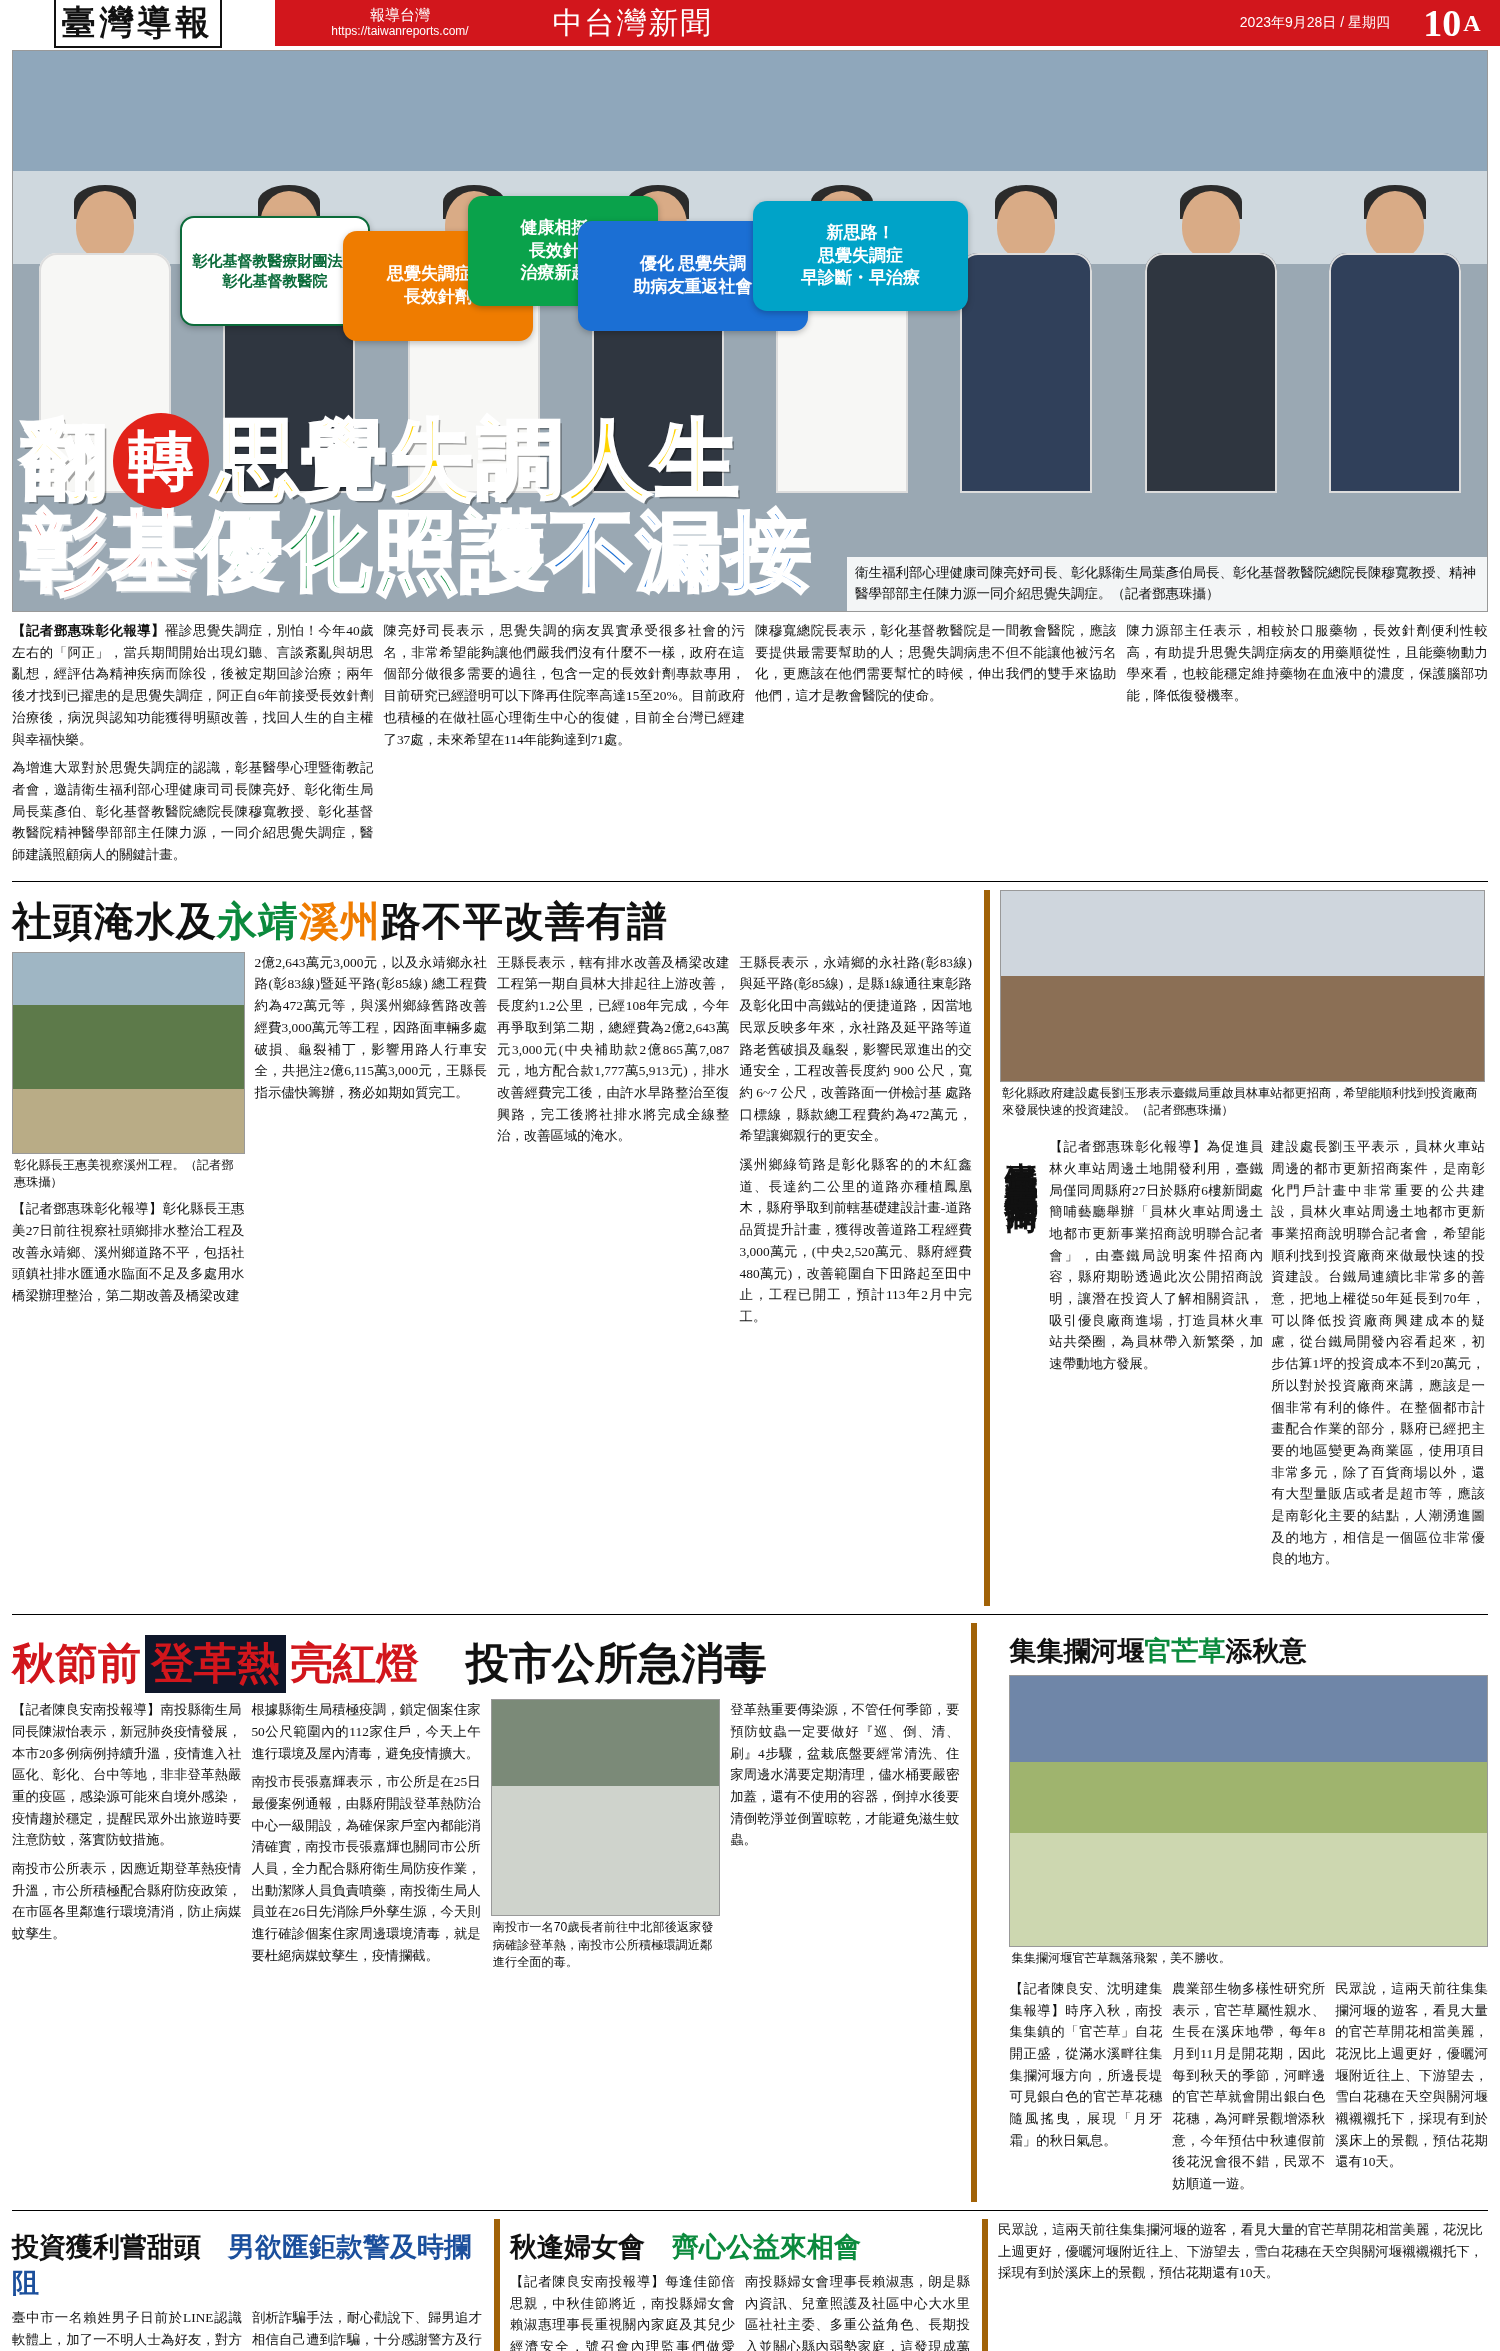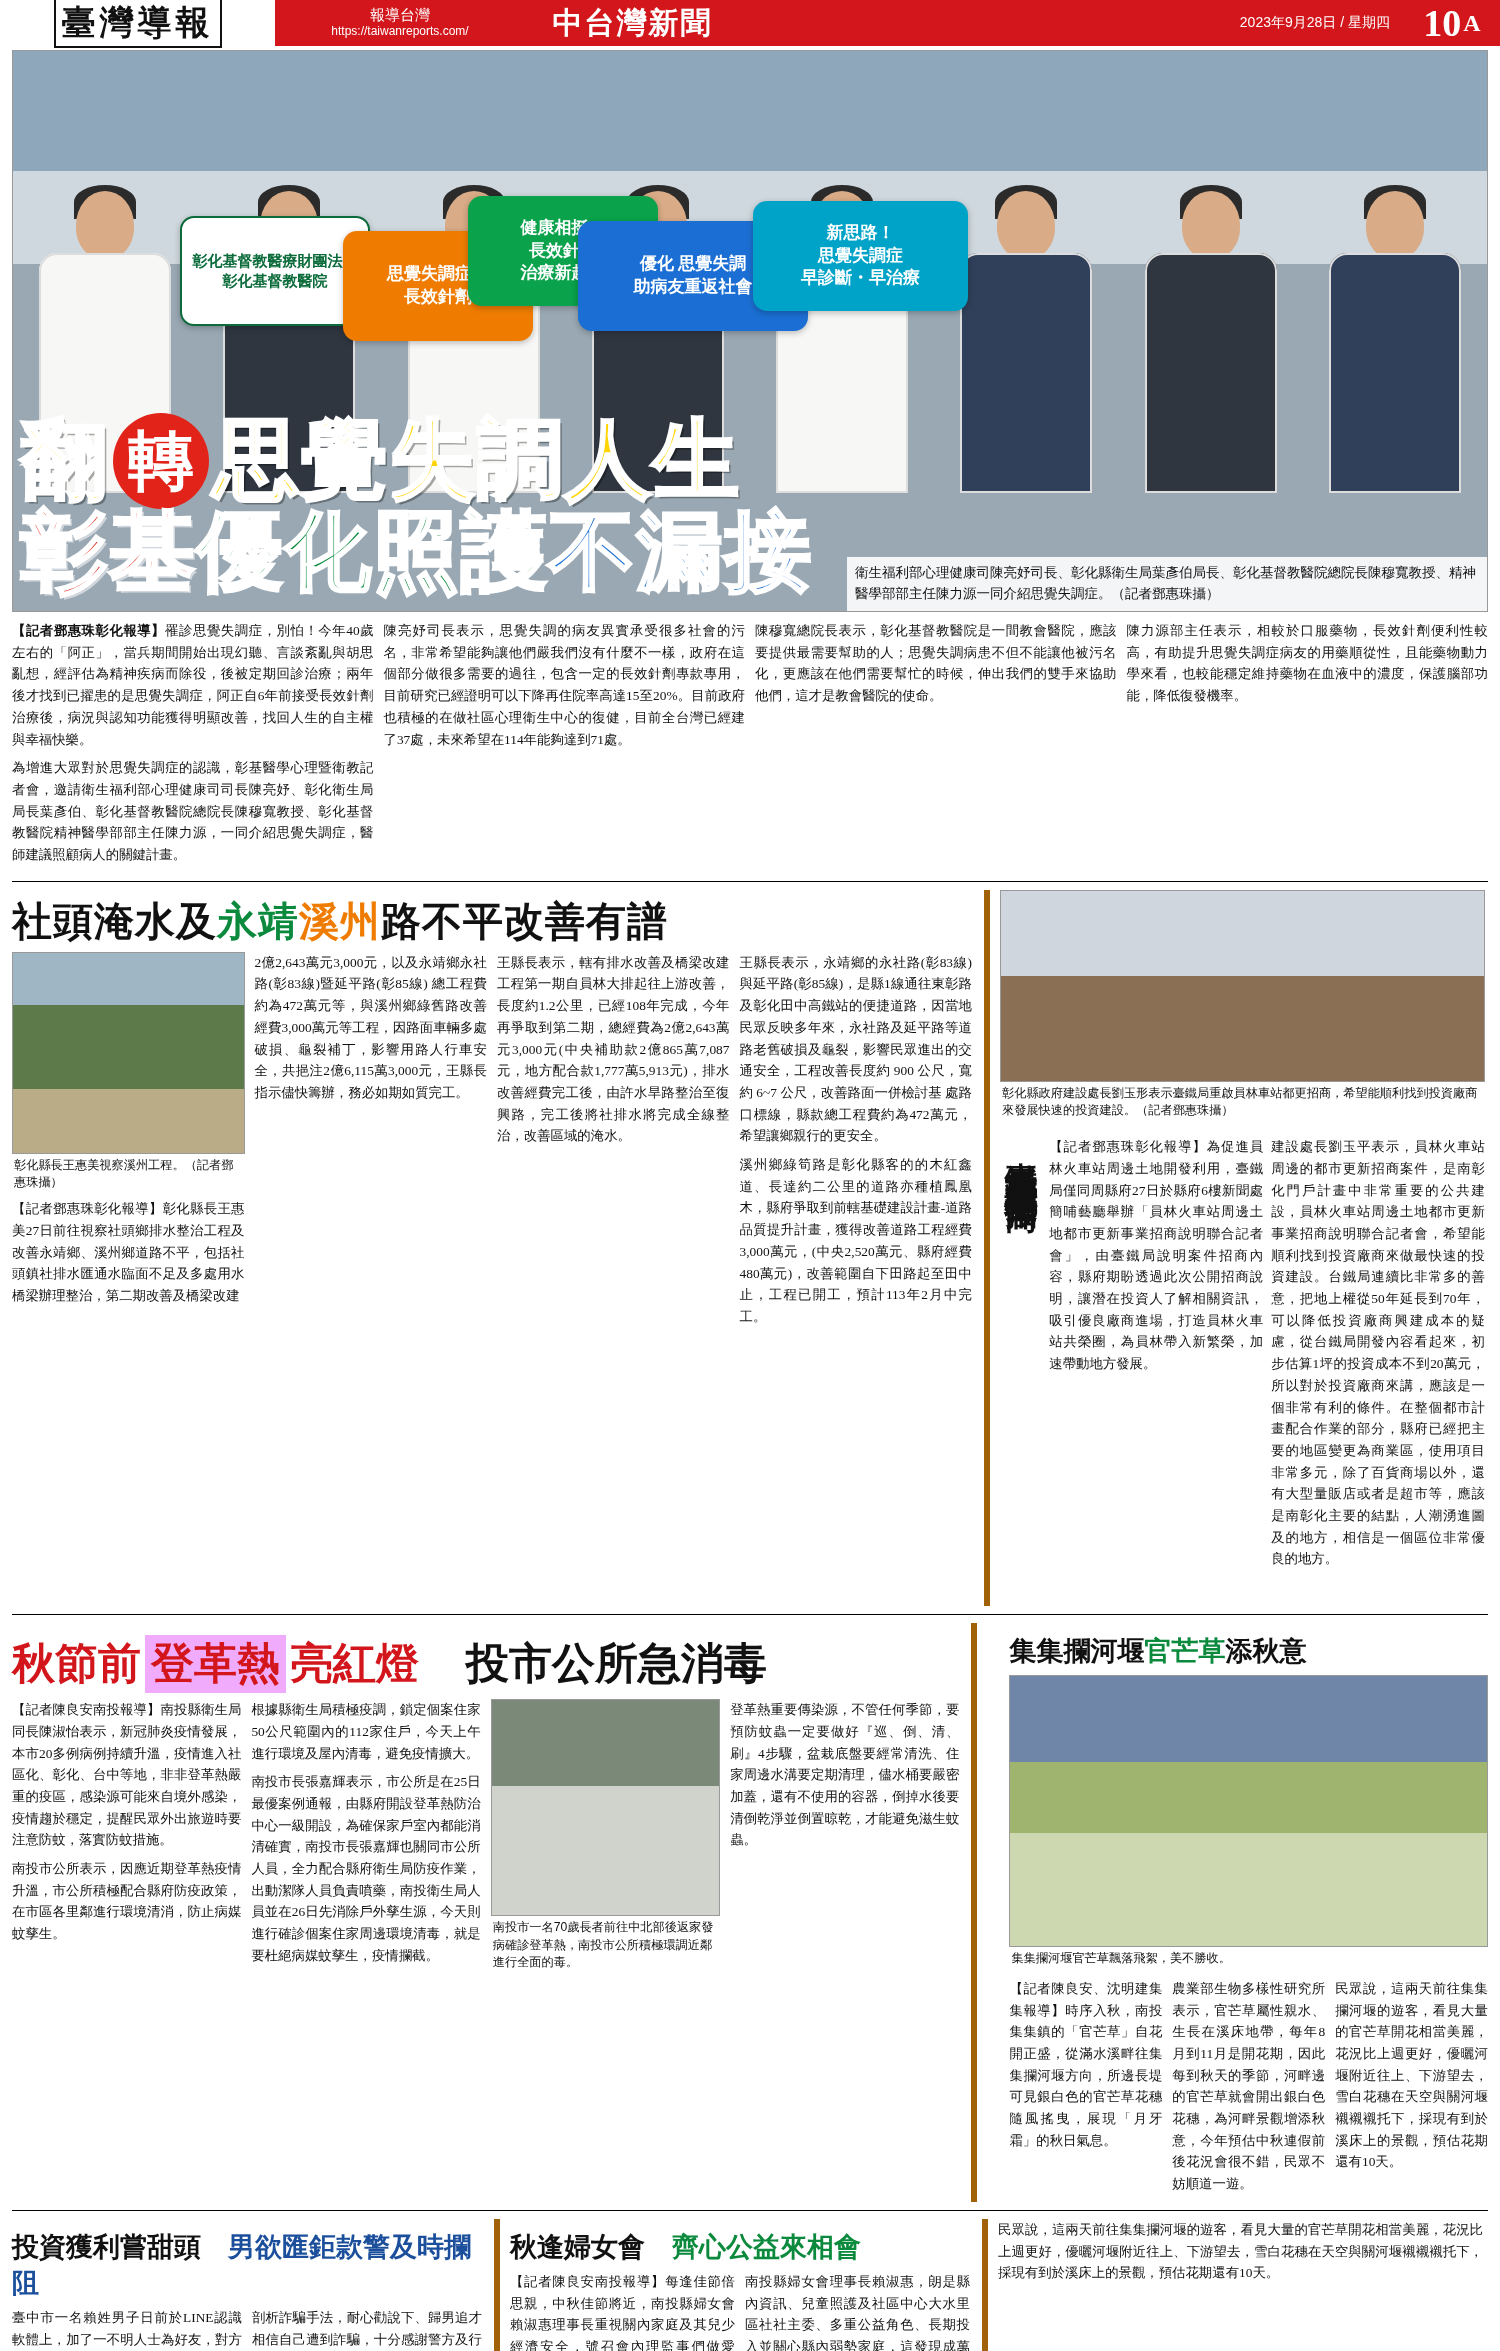--- a/index.html
+++ b/index.html
@@ -7,21 +7,21 @@
   body{width:1500px;font-family:"Liberation Serif","DejaVu Serif",serif;color:#111;}
   .page{width:1500px;position:relative;background:#fff;}
 
   
   .masthead{height:46px;background:#d2161c;display:flex;align-items:stretch;color:#fff;}
   .mh-logo{width:275px;background:#fff;display:flex;align-items:center;justify-content:center;}
   .mh-logo .logo-txt{font-size:34px;font-weight:bold;letter-spacing:4px;color:#111;font-family:"Liberation Serif",serif;border:2px solid #111;padding:0 6px;}
   .mh-site{width:250px;display:flex;flex-direction:column;align-items:center;justify-content:center;line-height:1.15;}
   .mh-site .s1{font-size:15px;}
   .mh-site .s2{font-size:12px;font-family:"Liberation Sans",sans-serif;}
-  .mh-sec{width:215px;display:flex;align-items:center;justify-content:center;font-size:30px;font-weight:bold;letter-spacing:2px;}
+  .mh-sec{width:215px;display:flex;align-items:center;justify-content:center;font-size:30px;font-weight:normal;letter-spacing:2px;}
   .mh-date{flex:1;display:flex;align-items:center;justify-content:flex-end;font-size:14px;padding-right:14px;font-family:"Liberation Sans",sans-serif;}
   .mh-page{width:96px;display:flex;align-items:center;justify-content:center;font-size:38px;font-weight:bold;}
   .mh-page .pg-a{font-size:24px;margin-left:2px;}
 
   
   .hero{position:relative;height:560px;margin:4px 12px 0 12px;background:linear-gradient(180deg,#b8c3cc 0%,#8fa0ad 45%,#6d7d8a 100%);overflow:hidden;border:1px solid #999;}
   .hero .wall{position:absolute;inset:0;background:
      linear-gradient(180deg,#cfd8de 0 38%,#9aa8b3 38% 100%);}
   .hero .blueband{position:absolute;left:0;right:0;top:0;height:120px;background:#5b7f9e;opacity:.55;}
   .people{position:absolute;bottom:120px;left:0;right:0;height:340px;display:flex;justify-content:space-around;align-items:flex-end;}
@@ -59,21 +59,21 @@
   .hl-red{color:#d2161c;}
 
   .h-sec1{font-size:40px;margin:10px 0 8px 0;}
   .photo{background:#b9c3b2;border:1px solid #999;position:relative;overflow:hidden;}
   .photo-cap{font-size:12.2px;line-height:1.45;padding:3px 2px 6px 2px;font-family:"Liberation Sans",sans-serif;}
 
   
   .vhead{writing-mode:vertical-rl;text-orientation:upright;font-size:33px;font-weight:bold;line-height:1.25;letter-spacing:3px;}
 
   .banner{margin:12px 0 6px 0;font-size:43px;font-weight:bold;display:flex;align-items:center;gap:4px;}
-  .hl-box{background:#f0abfc;color:#d2161c;padding:0 6px;}
+  .hl-box{background:#0f172a;color:#d2161c;padding:0 6px;}
 
   .sub-hl{font-size:27px;font-weight:bold;margin:10px 0 6px 0;}
   .sub-hl .b{color:#111;}
   .sub-hl .blue{color:#1b4f9c;}
   .sub-hl .teal{color:#0b8a3d;}
   .ph-grass{background:linear-gradient(180deg,#6f86a8 0 32%,#9fb46e 32% 58%,#cdd7b0 58% 100%);}
   .ph-tree{background:linear-gradient(180deg,#9fb6c4 0 26%,#5d7a4a 26% 68%,#b9ac86 68% 100%);}
   .ph-fog{background:linear-gradient(180deg,#7b8a78 0 40%,#cfd3cc 40% 100%);}
   .ph-meet{background:linear-gradient(180deg,#cfd6dd 0 45%,#8b6f55 45% 100%);}
 

